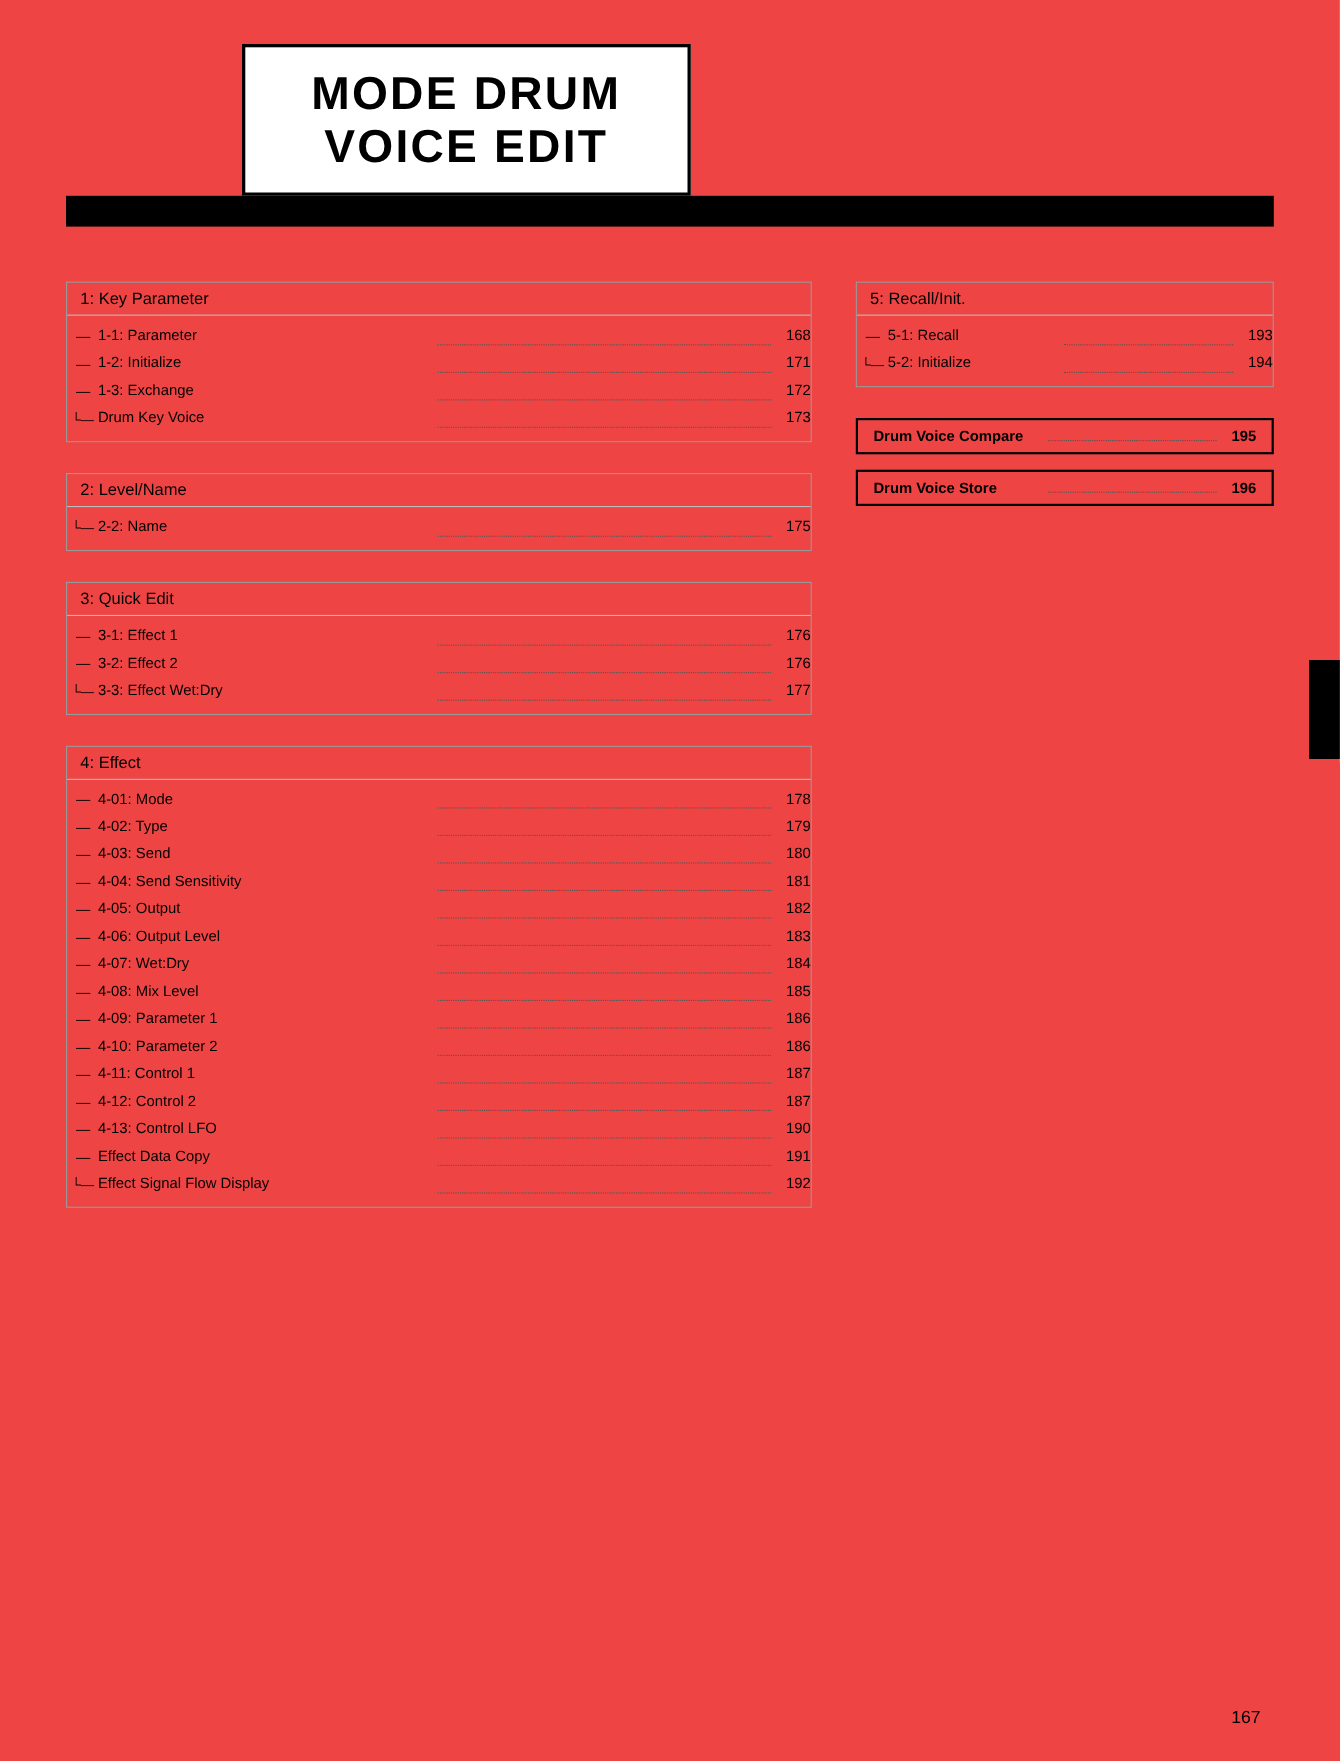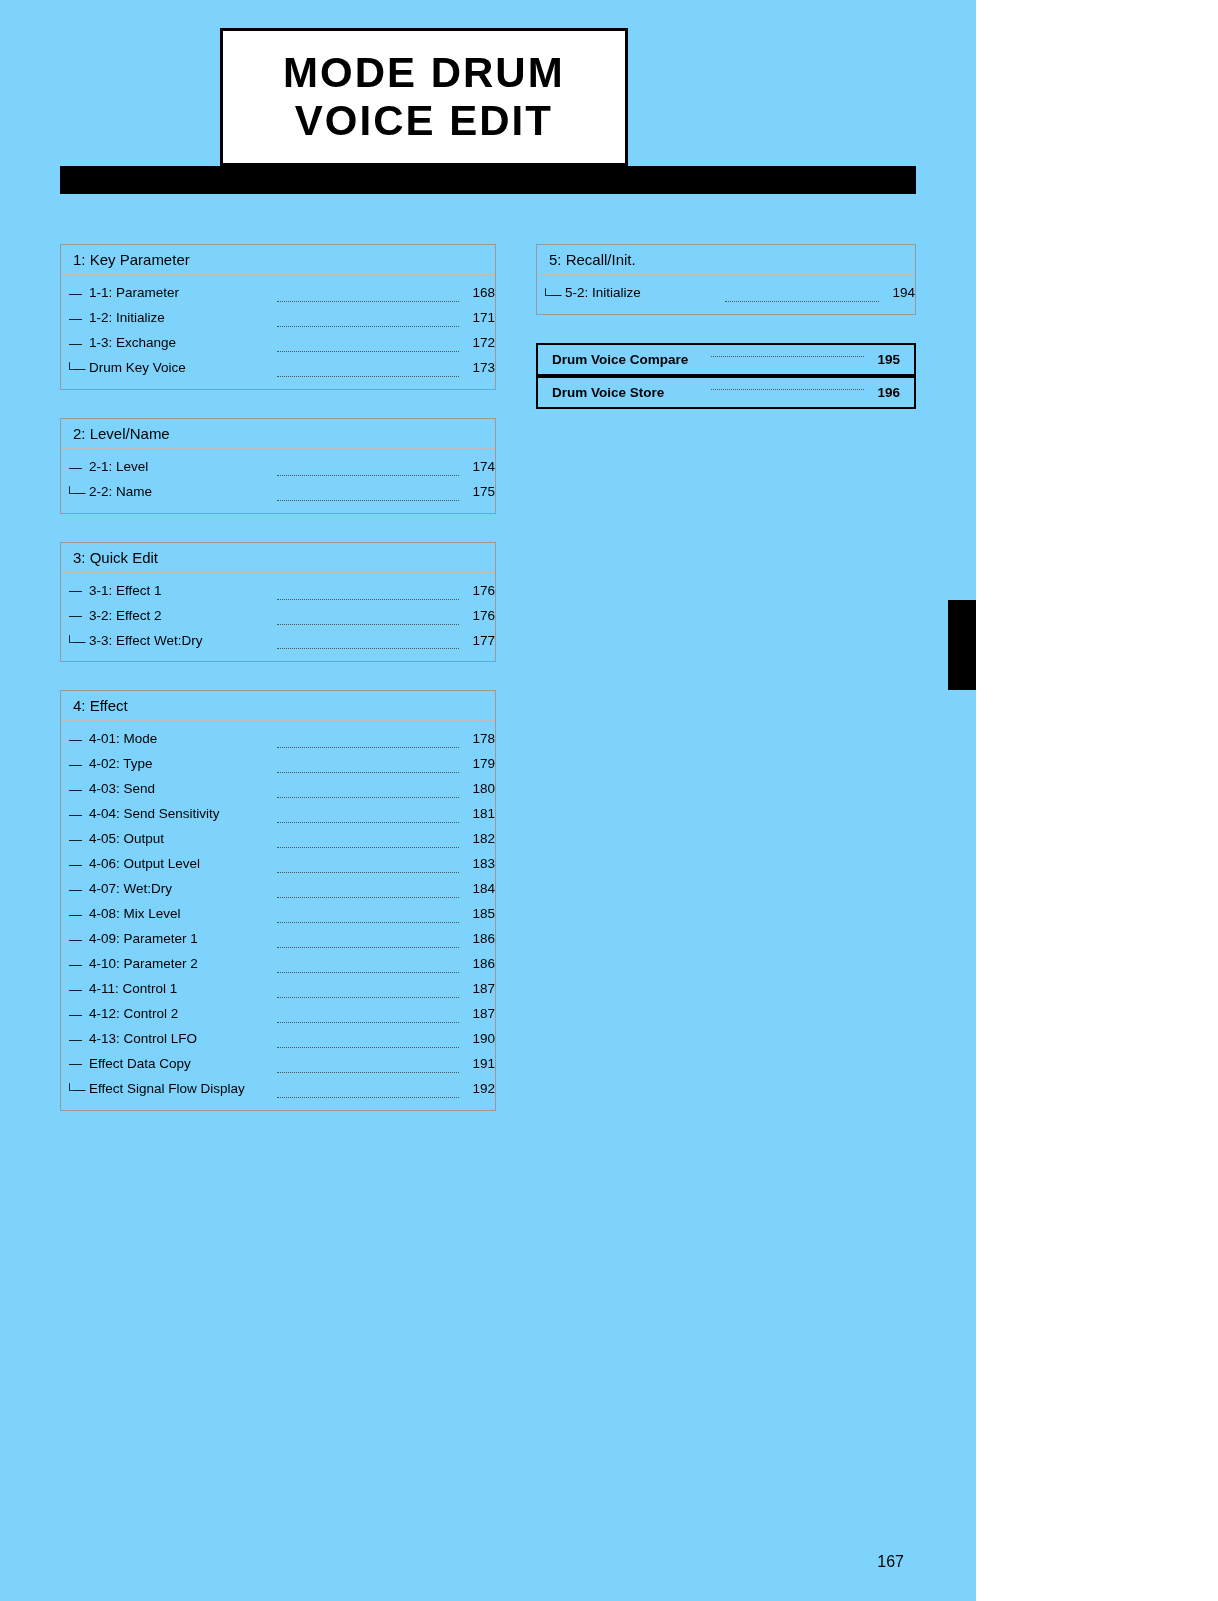--- a/index.html
+++ b/index.html
@@ -6,24 +6,24 @@
     body {
       background: #fff;
       font-family: Arial, Helvetica, sans-serif;
       width: 1218px;
       min-height: 1601px;
       position: relative;
       color: #000;
     }
 
     .page-container {
-      width: 976px;
+      width: 1218px;
       min-height: 1601px;
-      background: #7dd3fc;
-      padding: 28px 60px;
+      background: #ef4444;
+      padding: 40px 60px;
       position: relative;
     }
 
     
     .title-block {
       border: 3px solid #000;
       display: inline-block;
       padding: 18px 60px;
       margin-left: 160px;
       margin-bottom: 0;
@@ -119,22 +119,23 @@
     .item-page {
       font-size: 13.5px;
       min-width: 30px;
       text-align: right;
     }
 
     
     .standalone-box {
       border: 2px solid #000;
       padding: 7px 14px;
+      margin-bottom: 14px;
       display: flex;
-      align-items: center;
+      align-items: flex-end;
       font-size: 14px;
       font-weight: bold;
     }
     .standalone-box .item-dots {
       border-bottom: 1px dotted #555;
     }
 
     
     .right-black-block {
       position: absolute;
@@ -198,25 +199,20 @@
             <span class="item-label">Drum Key Voice</span>
             <span class="item-dots"></span>
             <span class="item-page">173</span>
           </div>
         </div>
       </div>
 
       <div class="section-box">
         <div class="section-header">2: Level/Name</div>
         <div class="section-items">
-          <div class="section-item">
-            <span class="item-label">2-1: Level</span>
-            <span class="item-dots"></span>
-            <span class="item-page">174</span>
-          </div>
           <div class="section-item last-child">
             <span class="item-label">2-2: Name</span>
             <span class="item-dots"></span>
             <span class="item-page">175</span>
           </div>
         </div>
       </div>
 
       <div class="section-box">
         <div class="section-header">3: Quick Edit</div>
@@ -320,20 +316,25 @@
         </div>
       </div>
 
     </div>
 
     <div class="col-right">
 
       <div class="section-box">
         <div class="section-header">5: Recall/Init.</div>
         <div class="section-items">
+          <div class="section-item">
+            <span class="item-label">5-1: Recall</span>
+            <span class="item-dots"></span>
+            <span class="item-page">193</span>
+          </div>
           <div class="section-item last-child">
             <span class="item-label">5-2: Initialize</span>
             <span class="item-dots"></span>
             <span class="item-page">194</span>
           </div>
         </div>
       </div>
 
       <div class="standalone-box">
         <span class="item-label">Drum Voice Compare</span>

